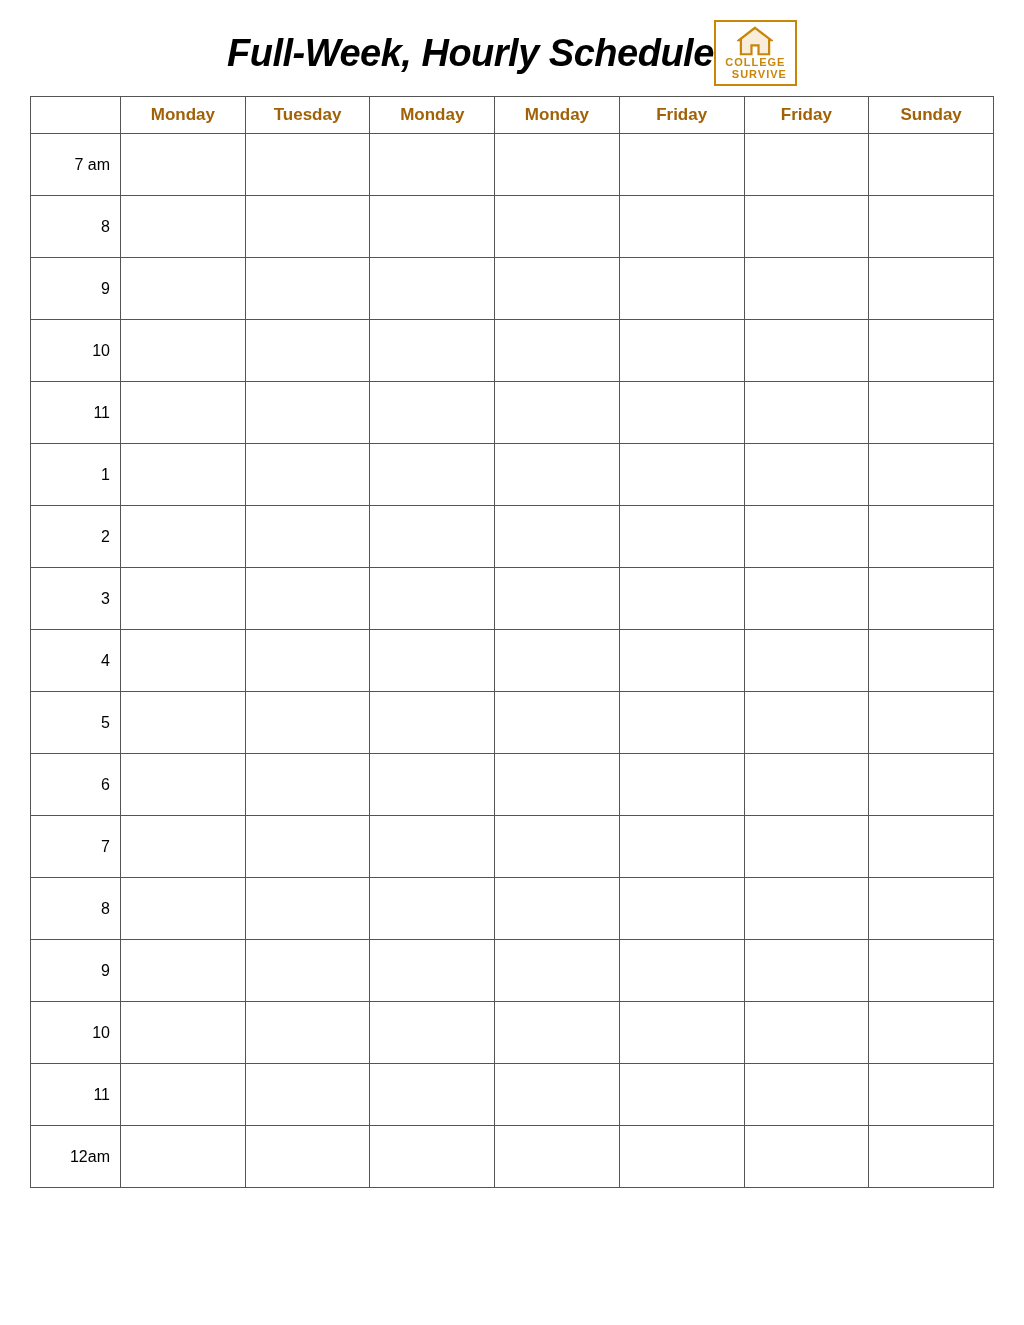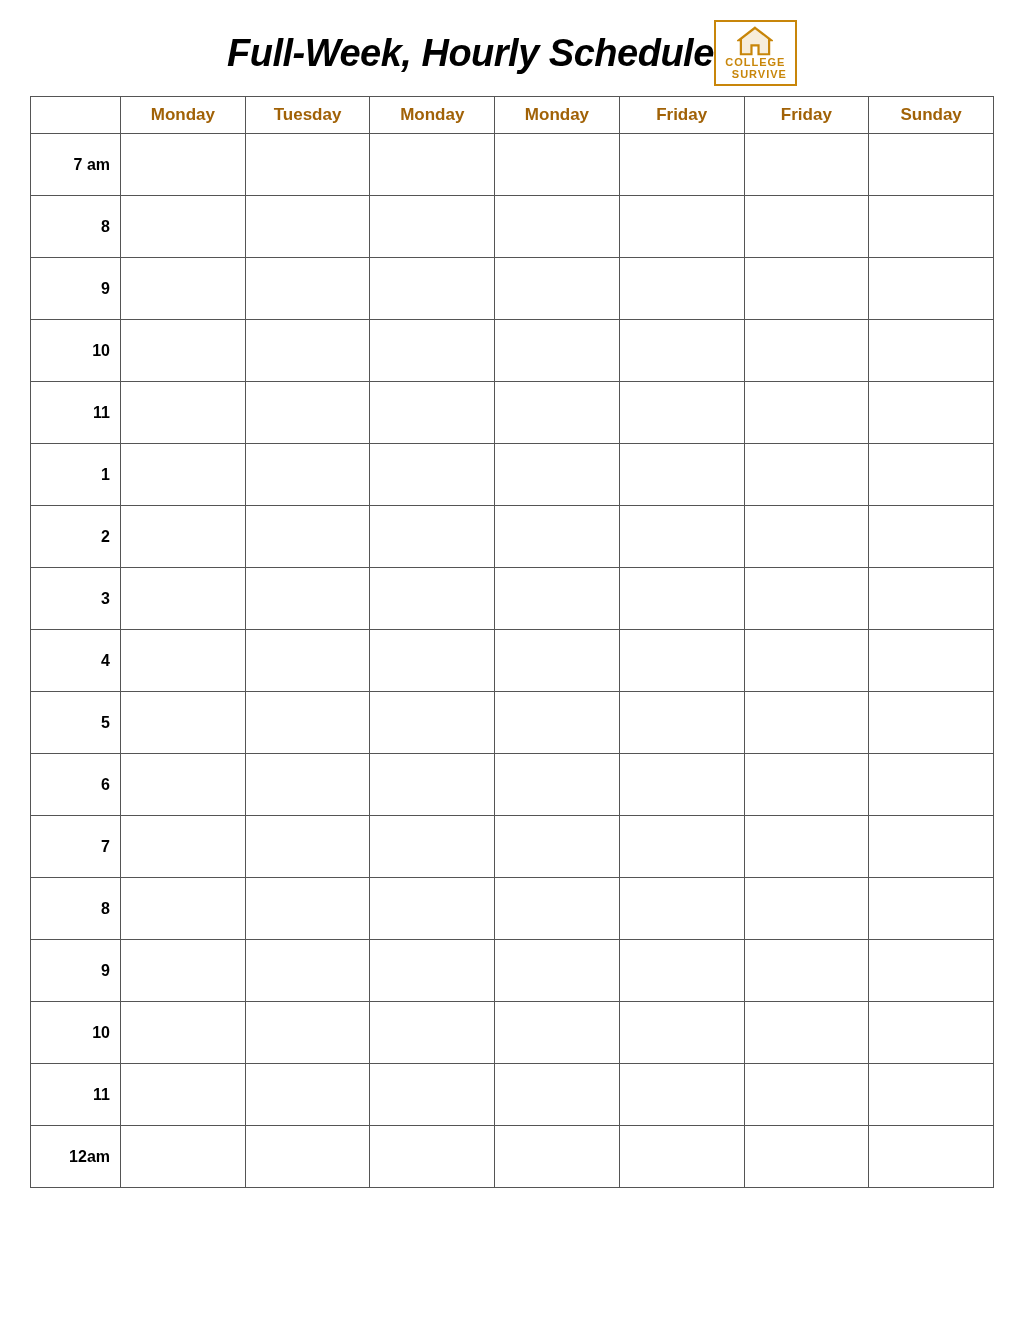--- a/index.html
+++ b/index.html
@@ -87,21 +87,21 @@
     }
 
     .day-col {
       min-width: 110px;
     }
 
     .time-cell {
       text-align: right;
       padding-right: 10px;
       font-size: 16px;
-      font-weight: 700;
+      font-weight: 400;
       color: #000;
       vertical-align: middle;
       height: 62px;
     }
 
     .content-cell {
       height: 62px;
       vertical-align: top;
     }
 

